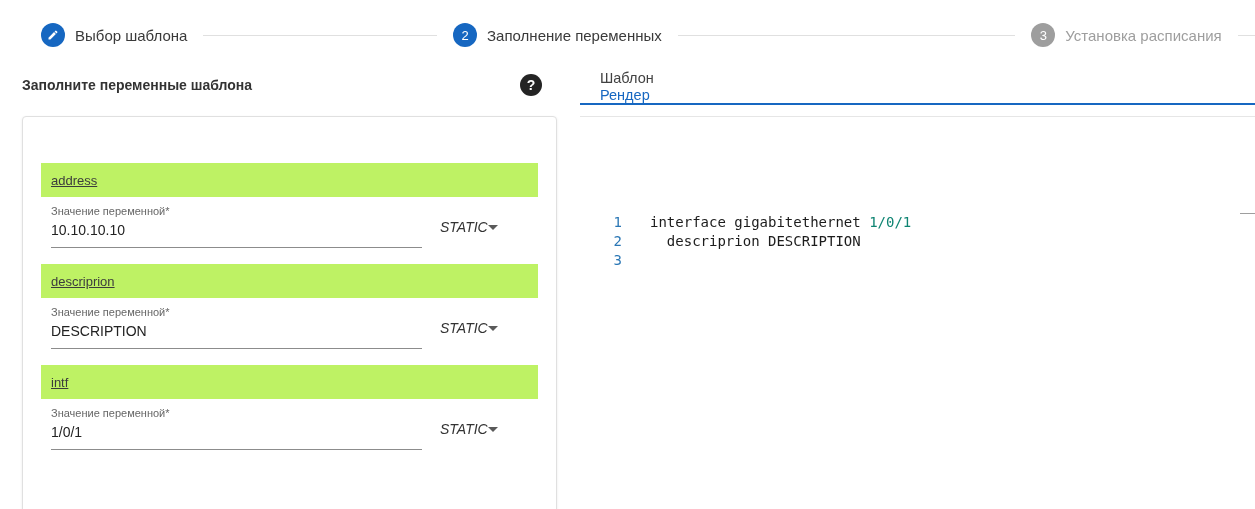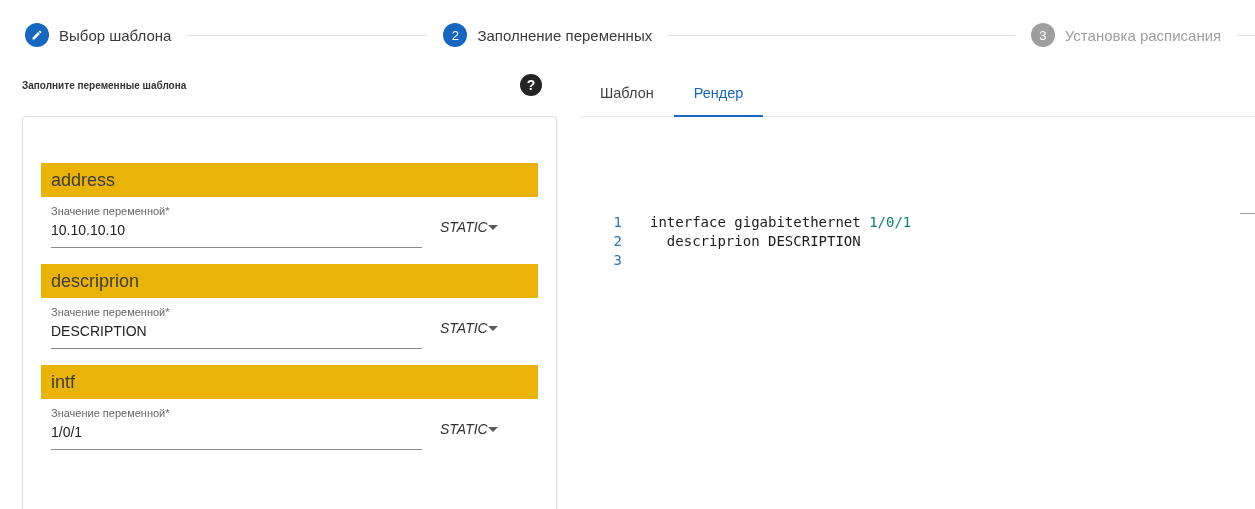--- a/index.html
+++ b/index.html
@@ -14,71 +14,71 @@
   html,body { width:1255px; height:509px; }
   body {
     position:relative;
     font-family:"Liberation Sans","DejaVu Sans",sans-serif;
     background:#ffffff;
     color:#333;
     overflow:hidden;
   }
 
   
-  .stepper { position:absolute; left:0; top:0; right:0; height:70px;
+  .stepper { position:absolute; left:16px; top:0; right:0; height:70px;
              display:flex; align-items:center; padding-left:25px; }
   .step { display:flex; align-items:center; gap:10px; flex:0 0 auto; cursor:pointer; }
   .step-circle { width:24px; height:24px; border-radius:50%; background:var(--primary);
                  color:#fff; display:flex; align-items:center; justify-content:center;
                  font-size:13px; flex:0 0 auto; }
   .step.pending .step-circle { background:var(--step-pending); }
   .step-label { font-size:15px; color:#3a3a3a; white-space:nowrap; }
   .step.pending .step-label { color:#9e9e9e; }
   .connector { height:1px; background:#e0e0e0; margin:0 16px; }
   .conn-a { flex:27 1 0; }
   .conn-b { flex:39 1 0; }
   .conn-c { flex:2 1 0; margin-right:0; }
 
   
   .left-heading { position:absolute; left:22px; top:72px; width:520px; height:26px;
                   display:flex; align-items:center; justify-content:space-between; }
-  .heading-text { font-size:10px; font-weight:700; color:#333; }
+  .heading-text { font-size:14px; font-weight:700; color:#333; }
   .help-btn { width:22px; height:22px; border-radius:50%; background:#242424; color:#fff;
               display:flex; align-items:center; justify-content:center;
               font-size:14px; font-weight:700; cursor:pointer; }
 
   
   .card { position:absolute; left:22px; top:116px; width:535px; height:400px;
           background:#fff; border:1px solid #e0e0e0; border-radius:4px;
           box-shadow:0 1px 3px rgba(0,0,0,0.08); padding:16px 18px; }
   .card-header { display:flex; align-items:center; justify-content:space-between; height:30px; }
   .card-title { font-size:15px; color:#474747; }
   .collapse-btn { width:26px; height:26px; display:flex; align-items:center;
                   justify-content:center; cursor:pointer; }
 
   .var-block { margin-top:30px; }
   .var-block + .var-block { margin-top:16px; }
-  .var-header { height:34px; background:#eab308; display:flex; align-items:center;
-                padding:0 10px; font-size:18px; color:#3c3c3c; }
+  .var-header { height:34px; background:#bef264; display:flex; align-items:center;
+                padding:0 10px; font-size:13px; color:#3c3c3c;text-decoration:underline; }
   .var-body { display:flex; align-items:flex-end; padding:0 10px; }
   .var-field { flex:1 1 auto; border-bottom:1px solid #8c8c8c;
                padding:8px 0 9px; margin-right:18px; }
   .var-label { display:block; font-size:11px; color:#666; }
   .var-input { display:block; width:100%; border:none; outline:none; background:transparent;
                font-family:"Liberation Sans","DejaVu Sans",sans-serif;
                font-size:14px; color:#222; margin-top:5px; }
   .var-select { width:88px; display:flex; align-items:center; 
                 padding-bottom:13px; cursor:pointer;font-style:italic; }
   .select-value { font-size:14px; color:#333; }
   .caret-down { width:0; height:0; border-left:5px solid transparent;
                 border-right:5px solid transparent; border-top:5px solid #5a5a5a; }
 
   
   .right-panel { position:absolute; left:580px; top:70px; right:0; bottom:0; }
-  .tabs { display:flex; height:47px; align-items:stretch; border-bottom:1px solid #e6e6e6; }
+  .tabs { display:flex; height:47px; align-items:stretch; border-bottom:1px solid #e6e6e6;flex-direction:column; }
   .tab { display:flex; align-items:center; padding:0 20px; font-size:14.5px;
          color:#424242; cursor:pointer; border-bottom:2px solid transparent; margin-bottom:-1px; }
   .tab.active { color:var(--primary); border-bottom-color:var(--primary); }
 
   .code-area { position:relative; height:calc(100% - 47px); }
   .edge-line { position:absolute; right:0; top:96px; width:15px; height:1px; background:#9e9e9e; }
   .code-block { position:absolute; left:0; top:96px; right:0;
                 font-family:"DejaVu Sans Mono","Liberation Mono",monospace;
                 font-size:14px; line-height:19px; }
   .code-line { display:flex; }

